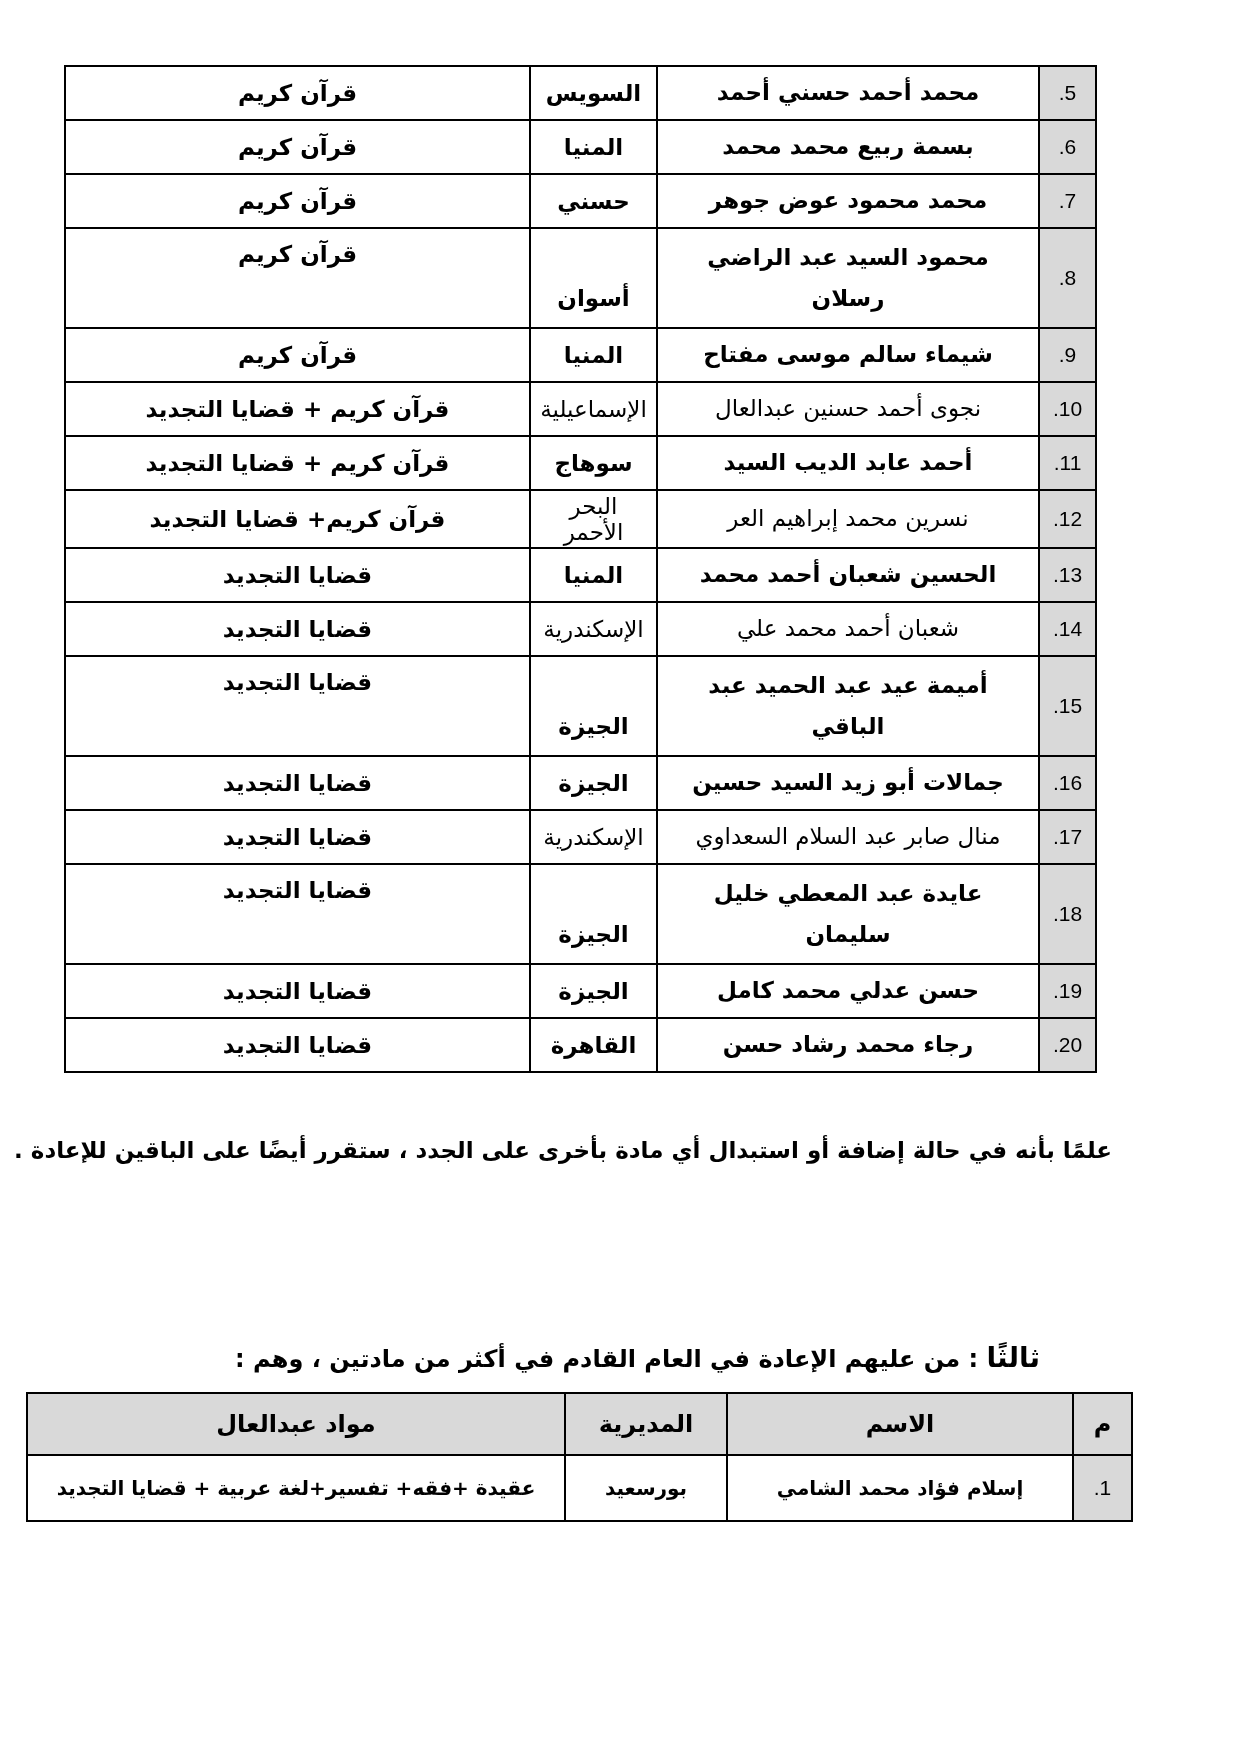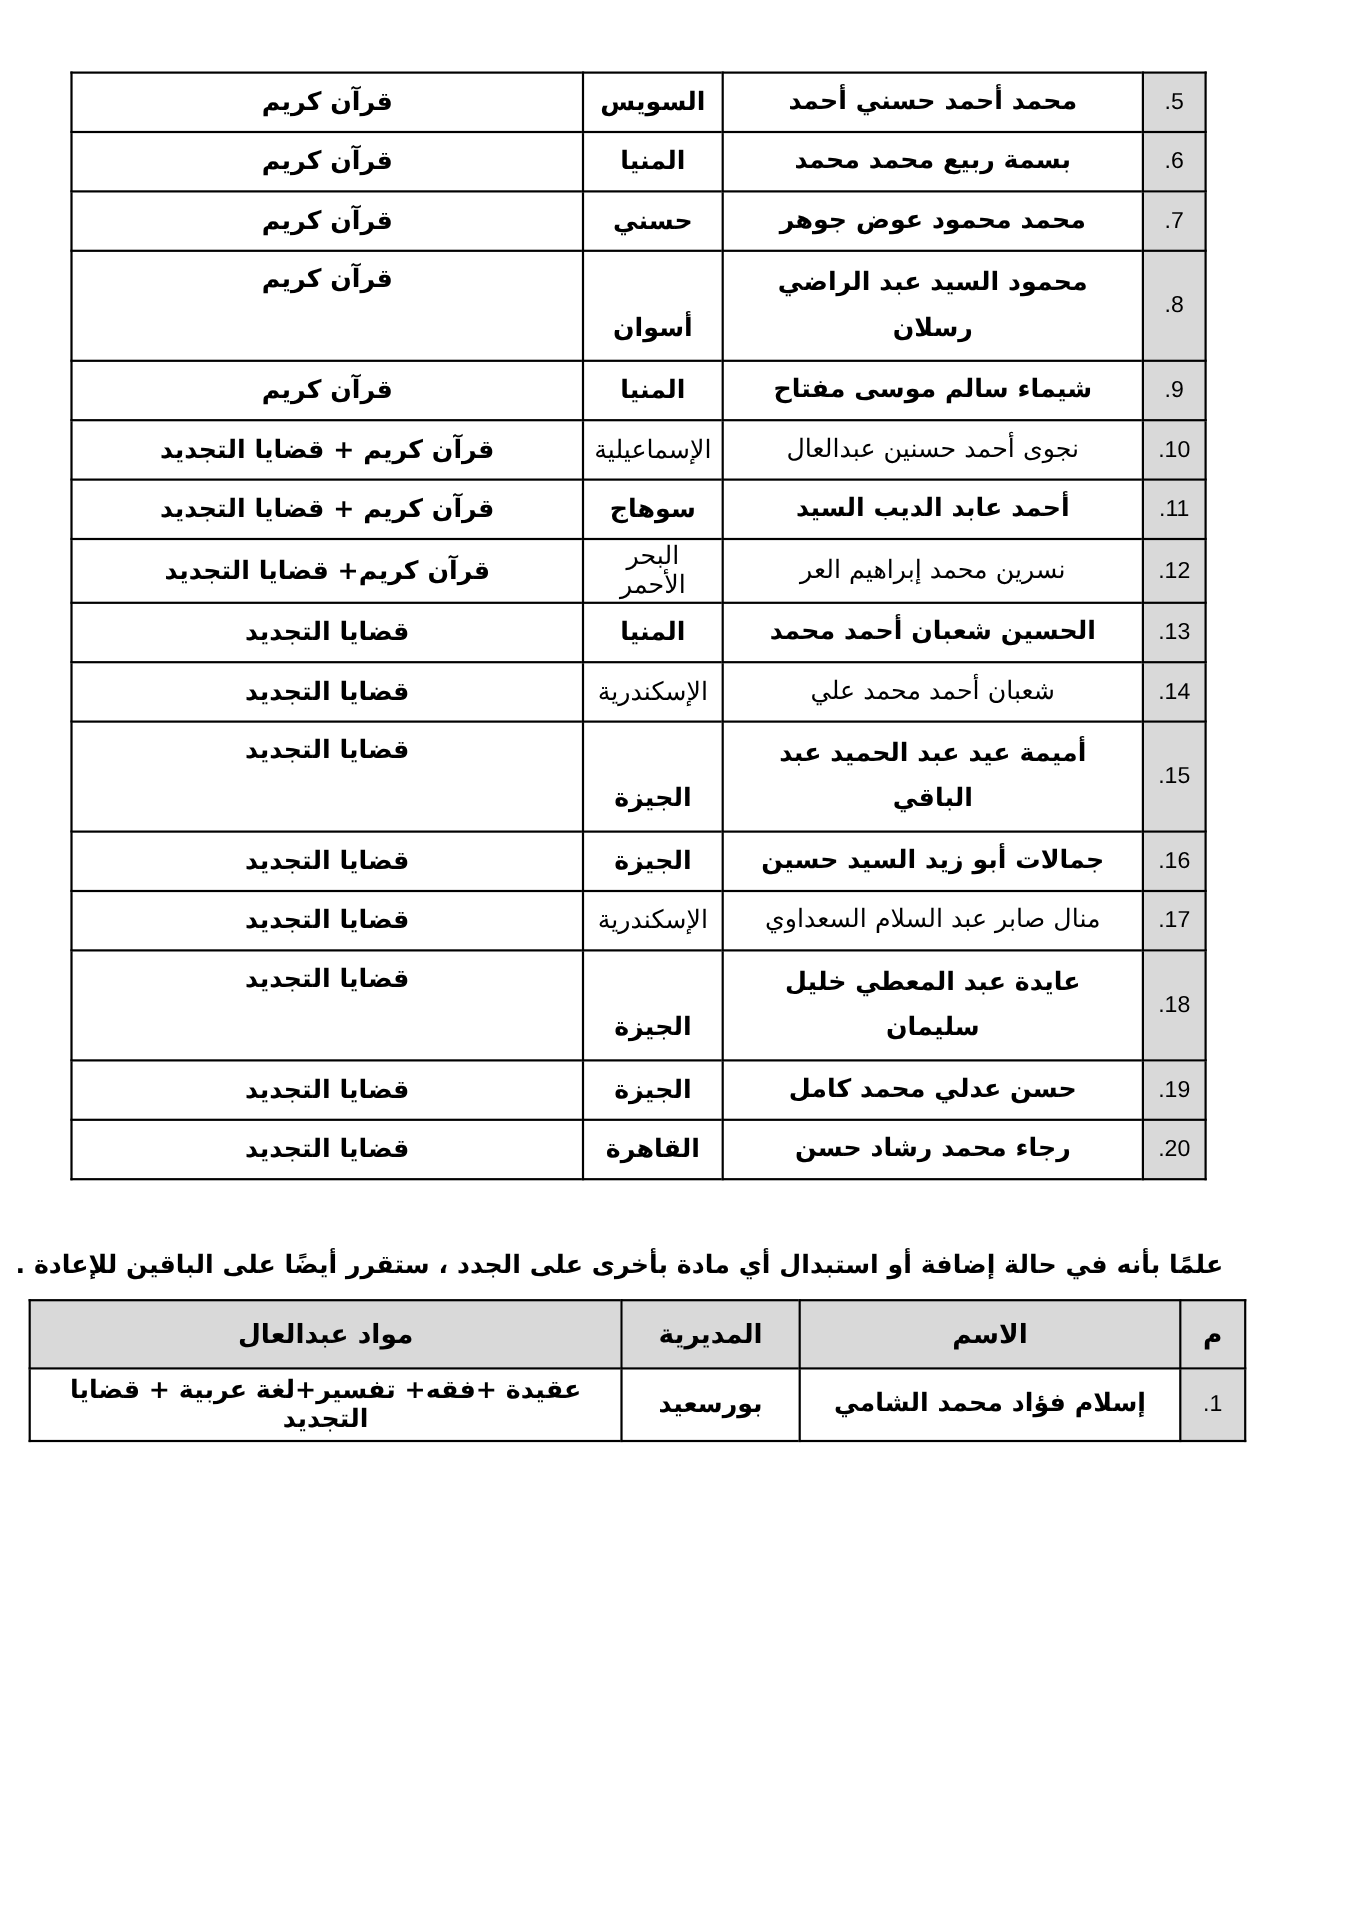--- a/index.html
+++ b/index.html
@@ -87,21 +87,21 @@
   }
   .t2 th {
     background: #d9d9d9;
     height: 62px;
     font-size: 24px;
     font-weight: bold;
     font-family: "DejaVu Sans", sans-serif;
   }
   .t2 td {
     height: 66px;
-    font-size: 23px;
+    font-size: 20px;
     font-weight: bold;
   }
 </style>
 </head>
 <body>
 
 <main>
 
   <table class="t1">
     <colgroup>
@@ -208,20 +208,21 @@
     <td class="cell-number">.20</td>
     <td class="cell-name">رجاء محمد رشاد حسن</td>
     <td class="cell-directorate">القاهرة</td>
     <td class="cell-subject">قضايا التجديد</td>
   </tr>
       </tbody>
   </table>
 
   <p class="note">علمًا بأنه في حالة إضافة أو استبدال أي مادة بأخرى على الجدد ، ستقرر أيضًا على الباقين للإعادة .</p>
 
+  <h2 class="section-heading"><span class="lead">ثالثًا</span><span> : من عليهم الإعادة في العام القادم في أكثر من مادتين ، وهم :</span></h2>
 
   <table class="t2">
     <colgroup>
       <col style="width:59px">
       <col style="width:346px">
       <col style="width:162px">
       <col style="width:538px">
     </colgroup>
     <thead>
       <tr>

